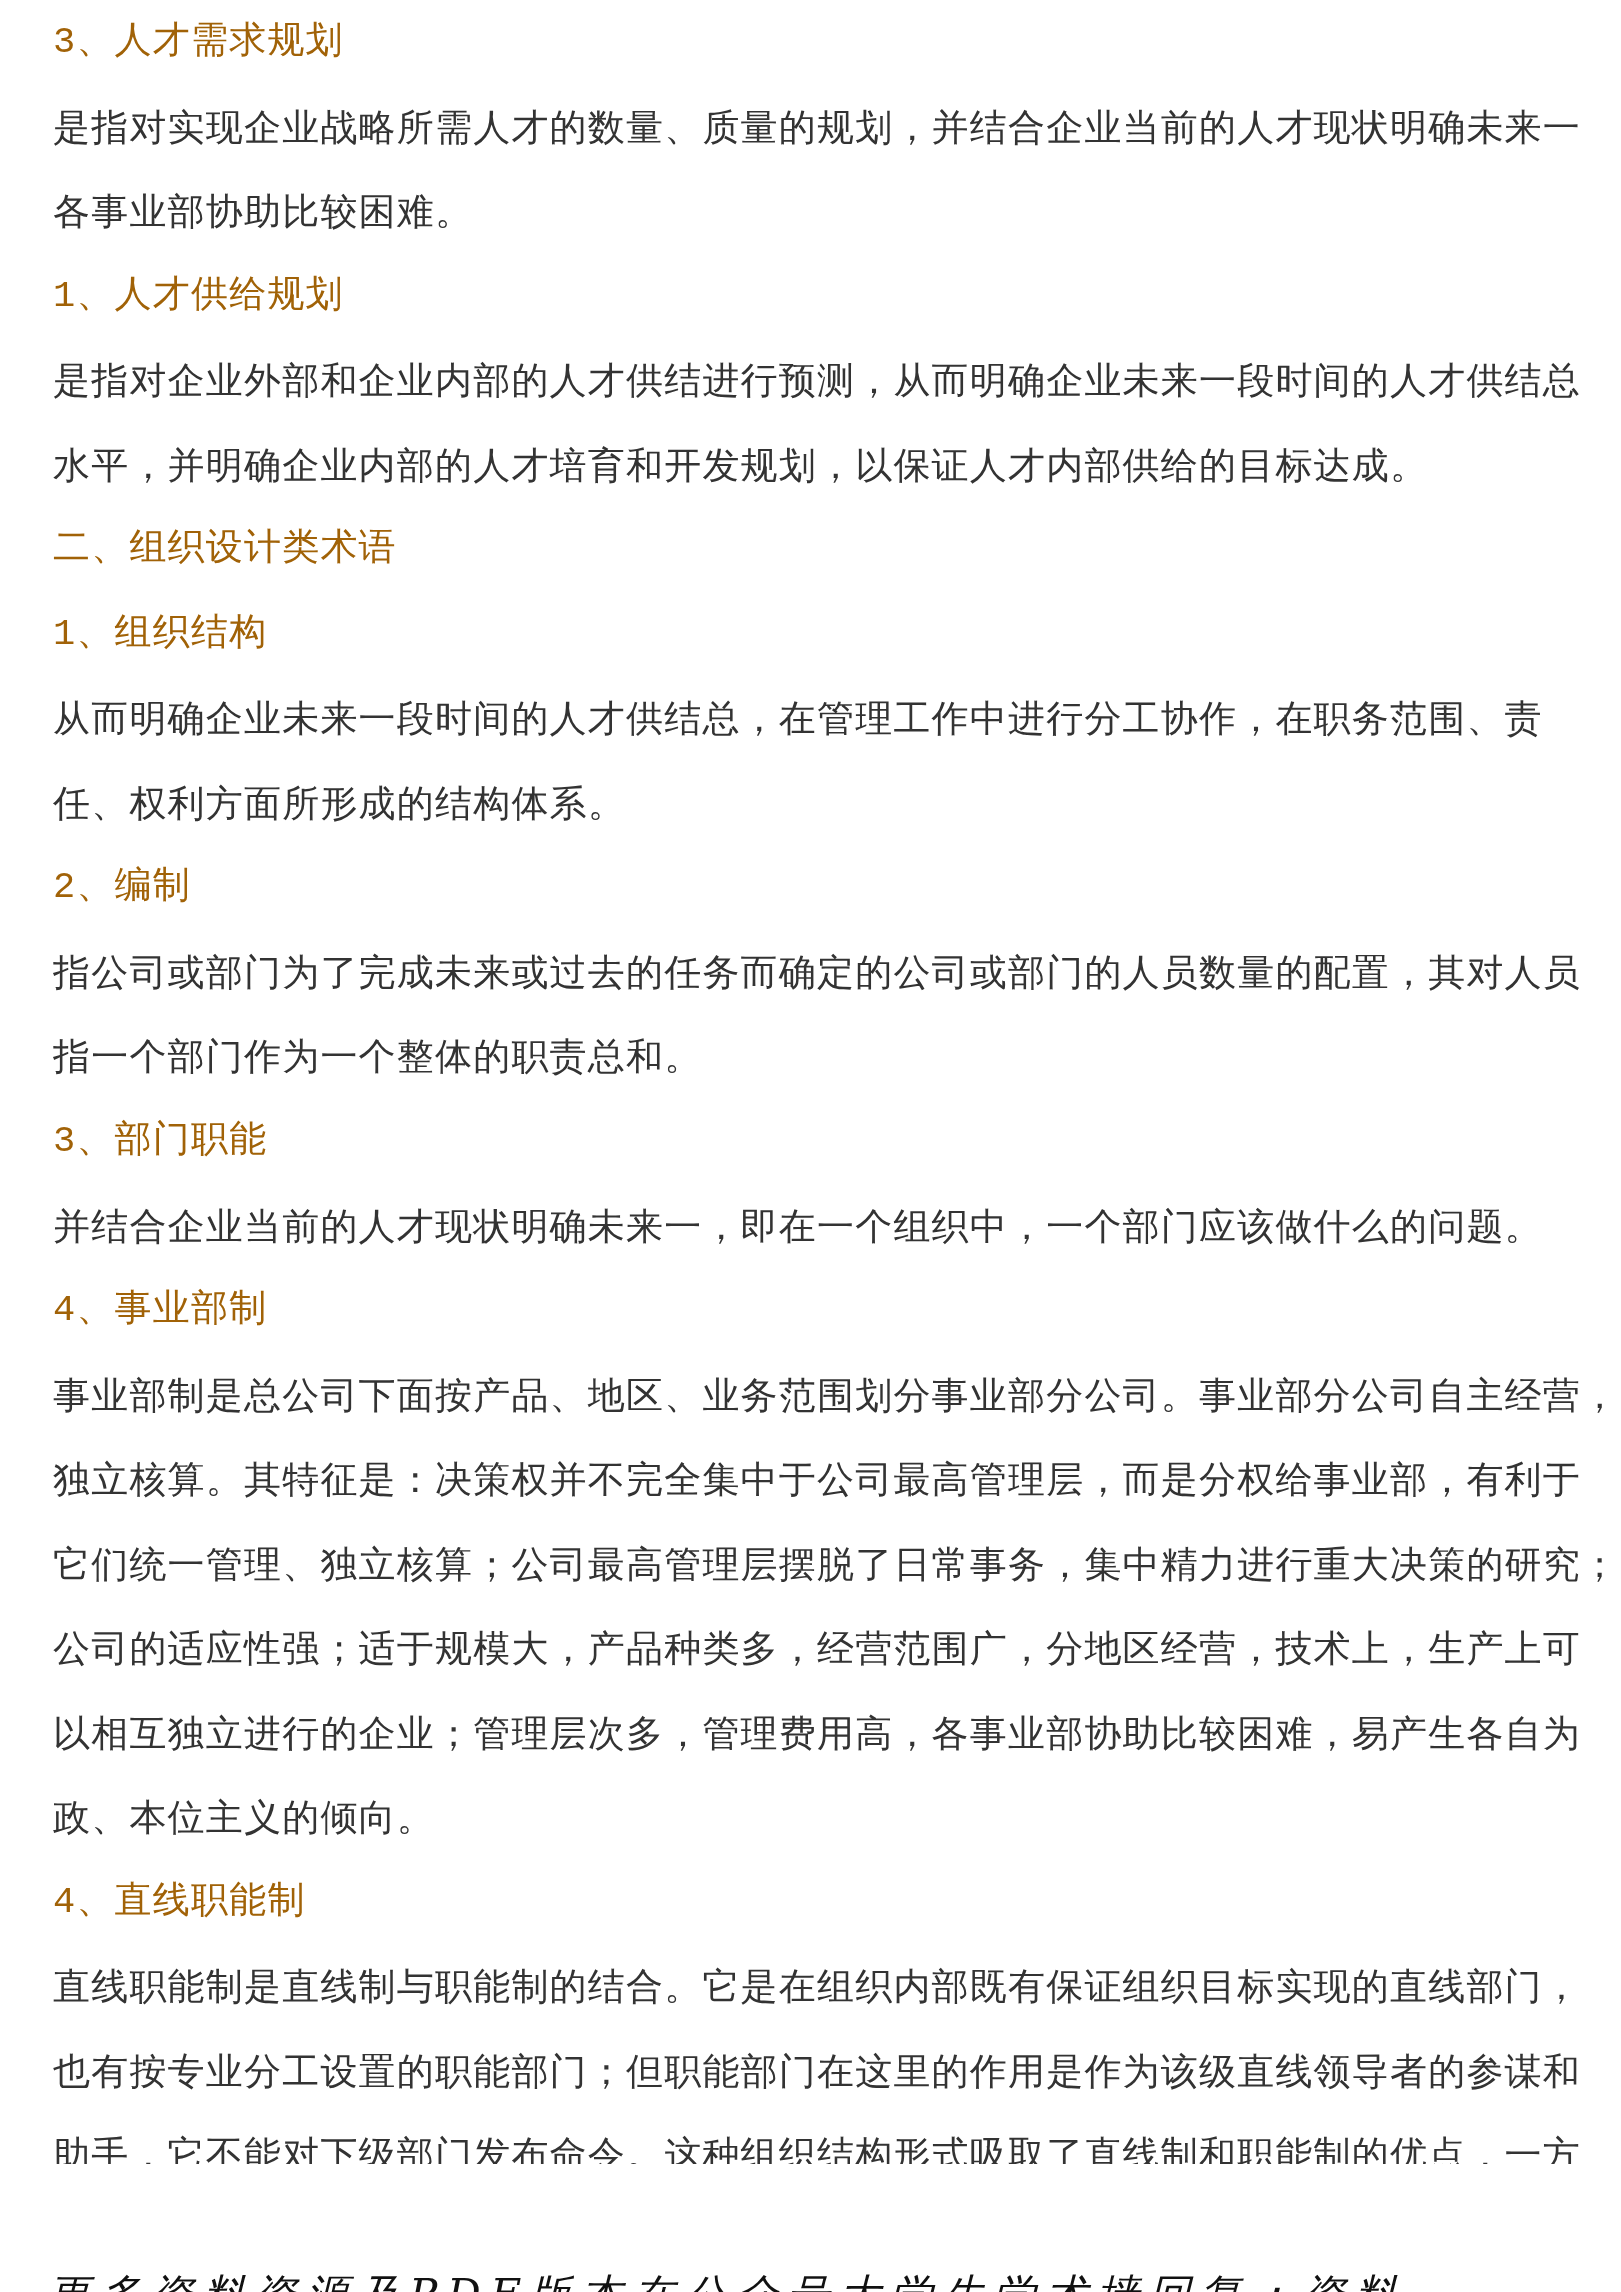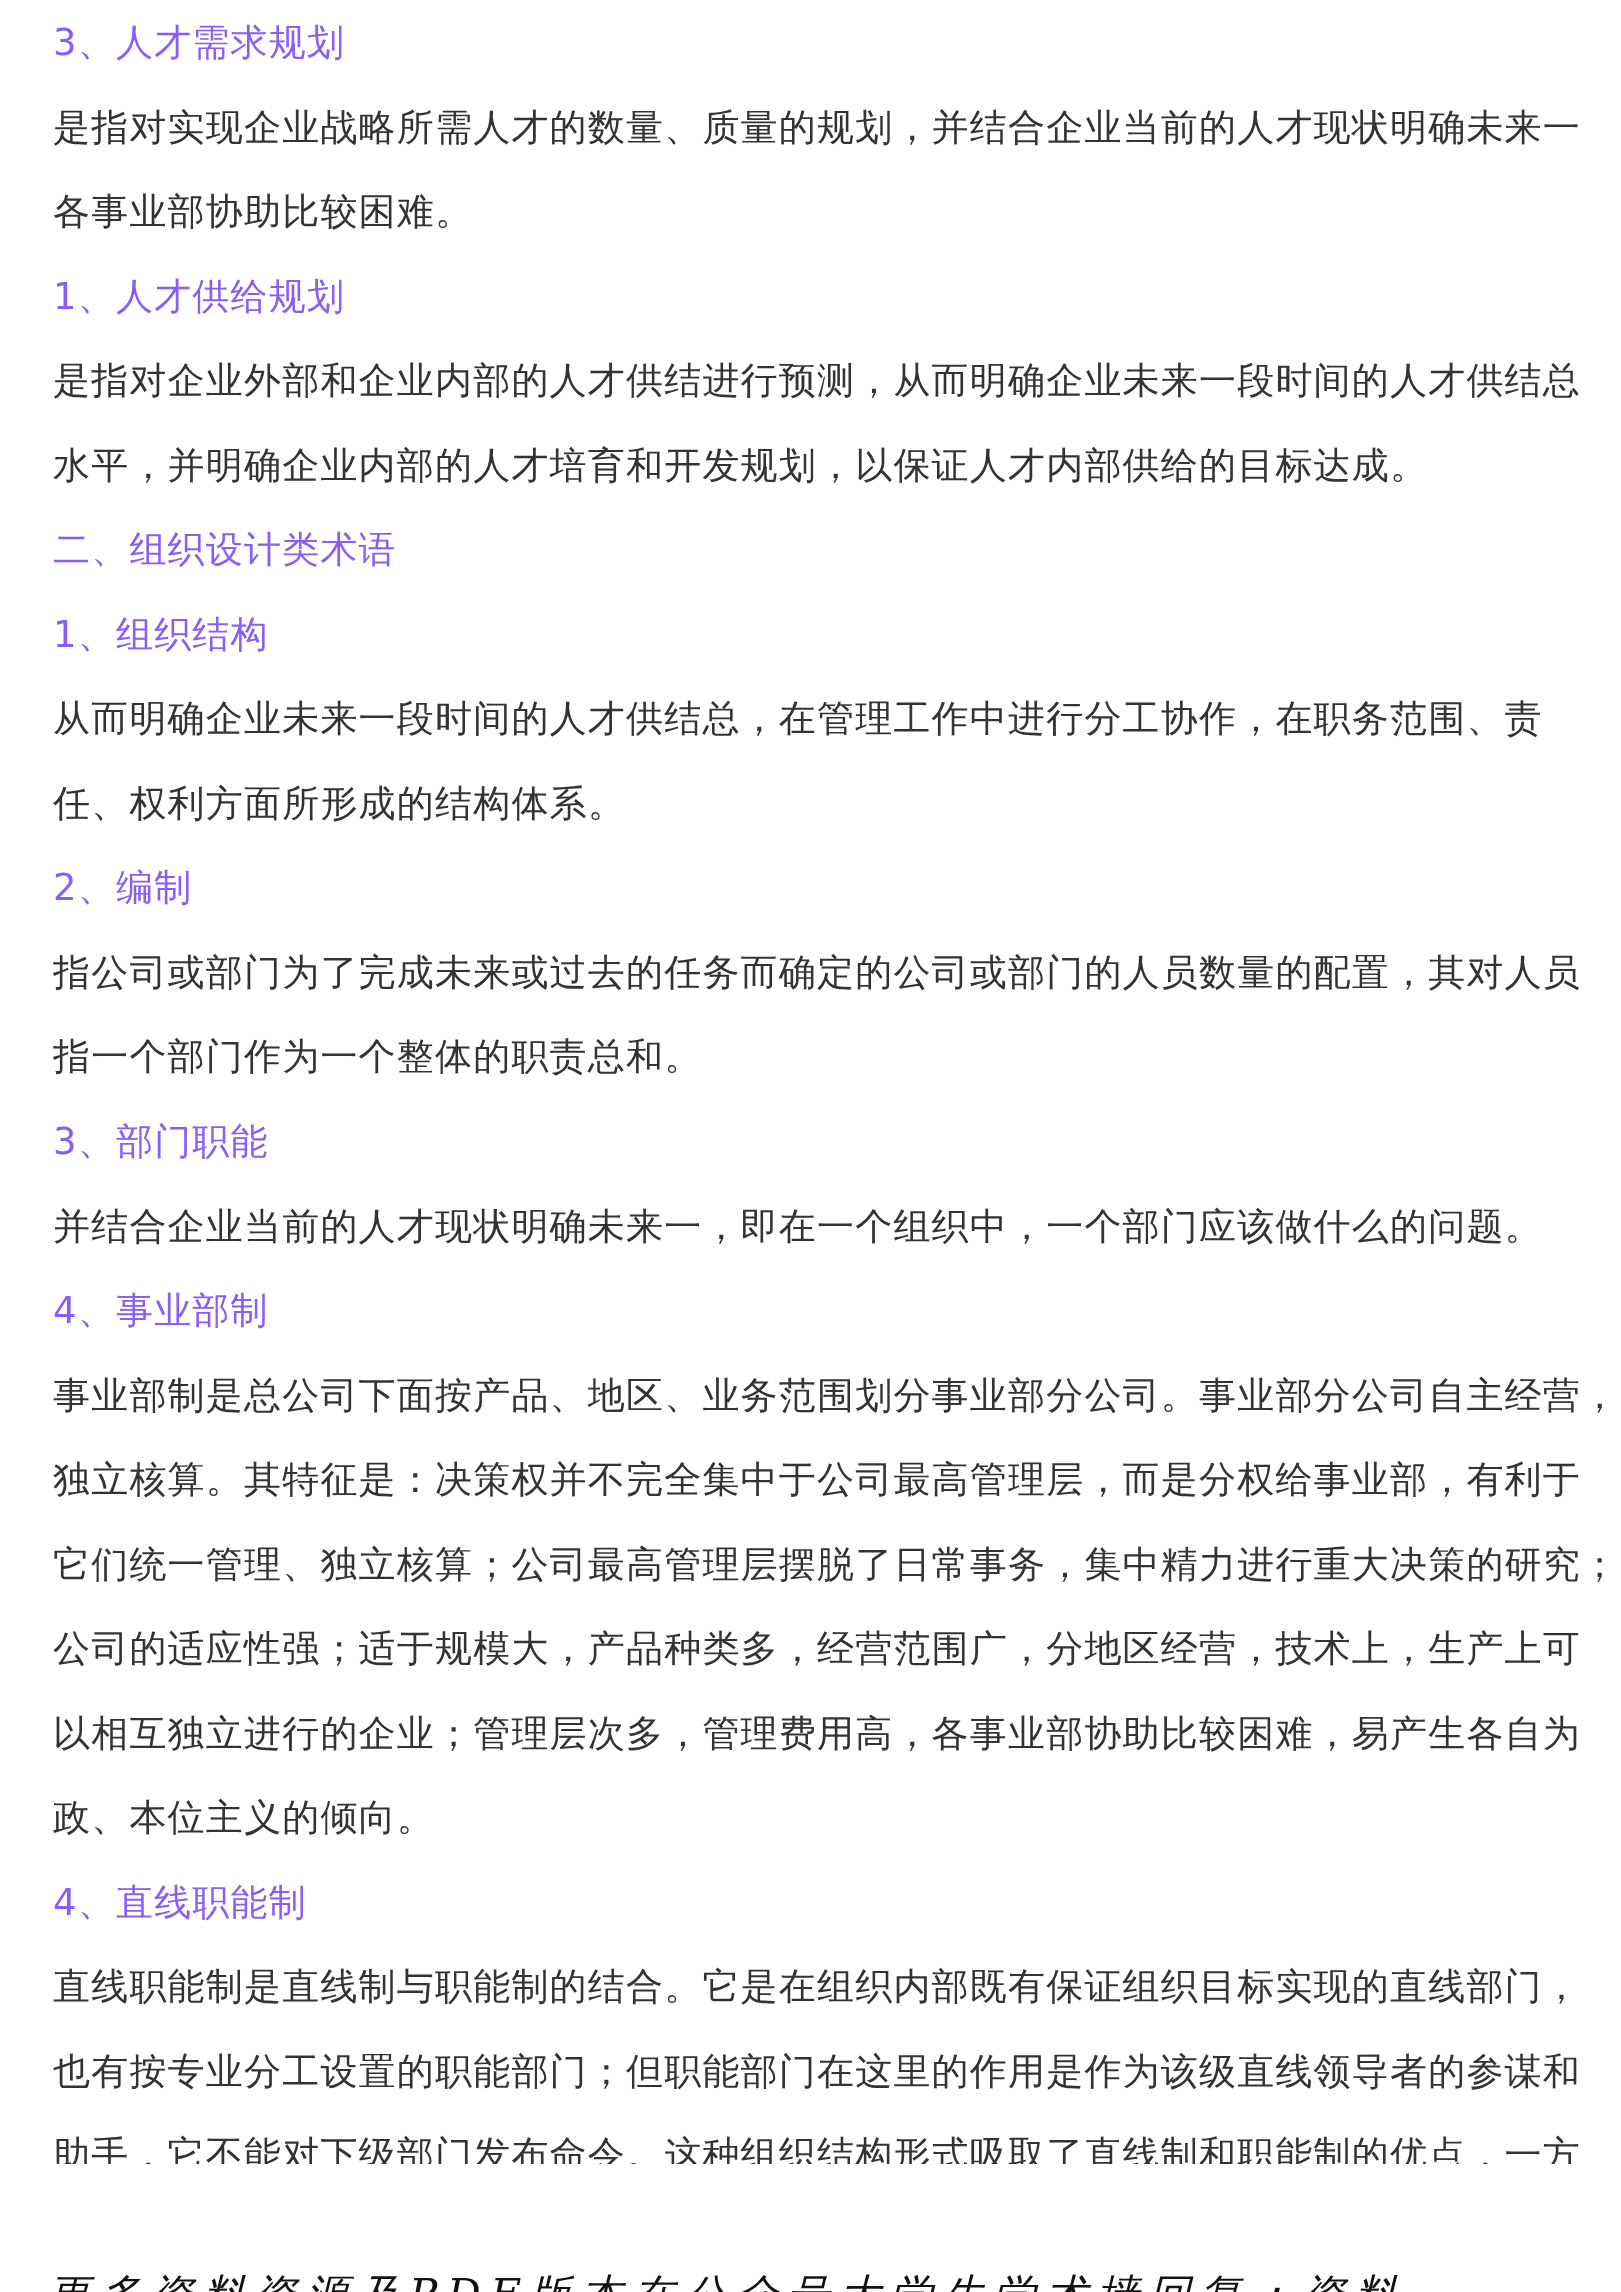--- a/index.html
+++ b/index.html
@@ -24,22 +24,23 @@
     .row {
       position: absolute;
       left: 0;
       height: 85px;
       line-height: 85px;
       white-space: nowrap;
       font-size: 37px;
       letter-spacing: 1.2px;
     }
     .row.heading {
-      color: #8b5cf6;
+      color: #a16207;
       font-weight: 500;
+      font-family: Liberation Mono, monospace;
     }
     .row.body {
       color: #333333;
       text-align: center;
     }
     .clip-row {
       position: absolute;
       left: 0;
       top: 2112px;
       height: 52px;

